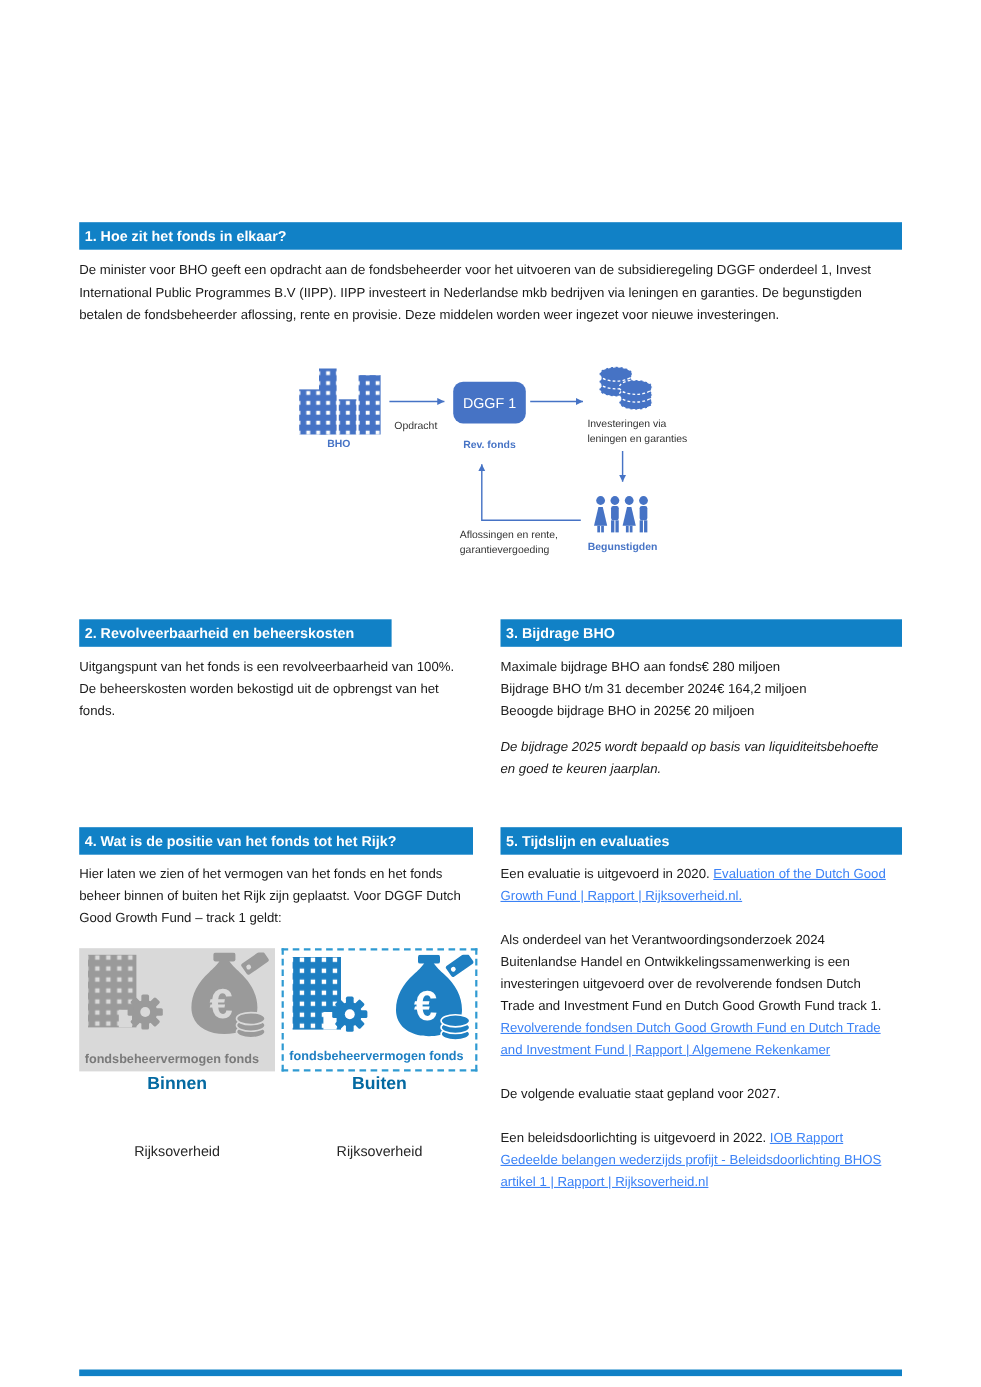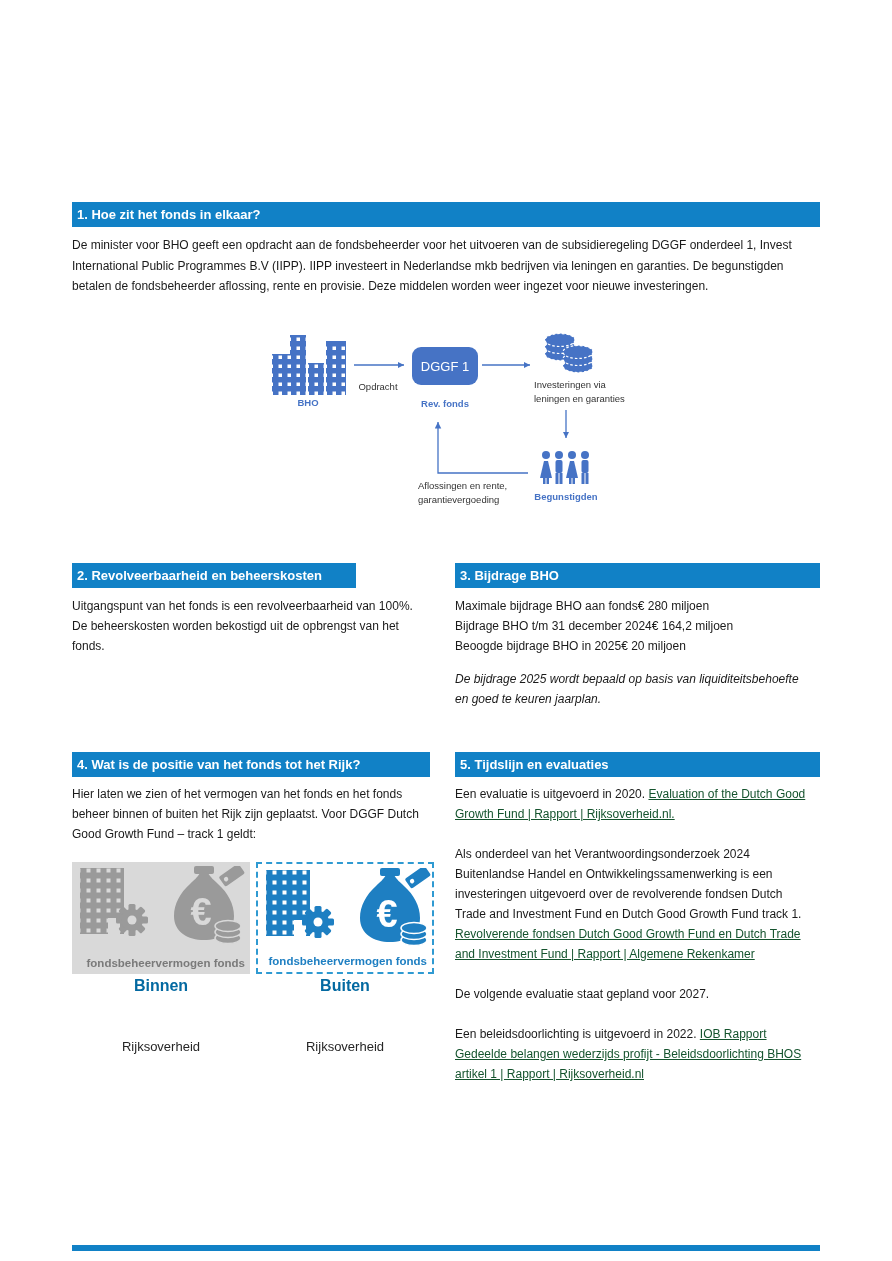--- a/index.html
+++ b/index.html
@@ -5,28 +5,28 @@
   html,body{margin:0;padding:0;background:#ffffff;}
   .page{position:relative;width:892px;height:1261px;background:#ffffff;overflow:hidden;
         font-family:"Liberation Sans",sans-serif;color:#1a1a1a;}
   .sec-header{position:absolute;background:#1181c6;color:#ffffff;font-weight:bold;
               font-size:13px;line-height:25px;height:25px;padding-left:5px;box-sizing:border-box;}
   .bodytext{position:absolute;font-size:12px;line-height:20px;color:#1a1a1a;}
   .bodytext .ln{white-space:nowrap;}
   .s1text{line-height:20.5px;}
   .kv-row{display:flex;justify-content:flex-start;white-space:nowrap;}
   .note{font-style:italic;margin-top:13px;}
-  .lnk{color:#14532d;text-decoration:underline;cursor:pointer;}
+  .lnk{color:#3b82f6;text-decoration:underline;cursor:pointer;}
   .para{margin:0 0 20px 0;}
   
   .pos-box{position:absolute;width:178px;height:112px;box-sizing:border-box;}
   .pos-box.gray{background:#d9d9d9;}
   .pos-box.blue{background:#ffffff;border:2px dashed #2f9ad2;}
   .box-labels{position:absolute;left:0;right:0;bottom:5px;display:flex;
-              justify-content:flex-end;padding:0 5px;font-weight:bold;font-size:11.5px;}
+              justify-content:flex-start;padding:0 5px;font-weight:bold;font-size:11.5px;}
   .pos-box.gray .box-labels{color:#7a7a7a;}
   .pos-box.blue .box-labels{color:#1e7fc2;}
   .box-icons{position:absolute;top:4px;left:2px;}
   .caption{position:absolute;width:178px;text-align:center;}
   .caption .cap-main{font-weight:bold;font-size:16px;color:#0369a1;}
   .caption .cap-sub{font-size:13px;color:#262626;margin-top:44px;}
   .footer-bar{position:absolute;left:72px;top:1245px;width:748px;height:6px;background:#1181c6;}
   svg text{font-family:"Liberation Sans",sans-serif;}
   .diag-dark{font-size:9.5px;fill:#333333;}
   .diag-blue{font-size:9.5px;font-weight:bold;fill:#4673c5;}

